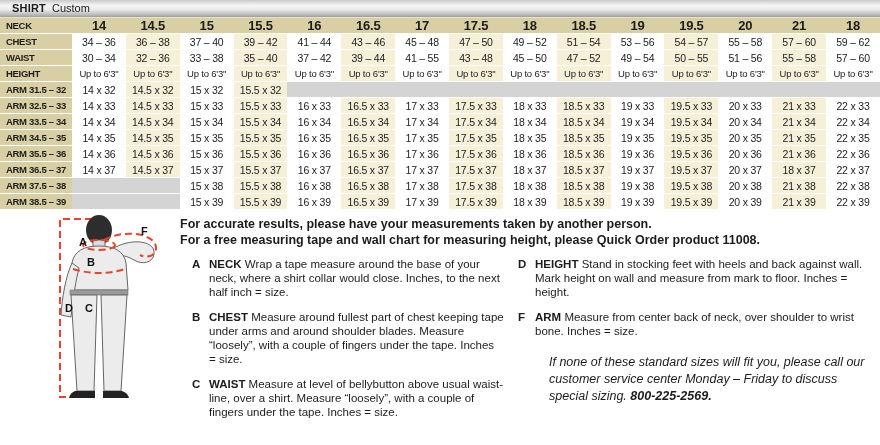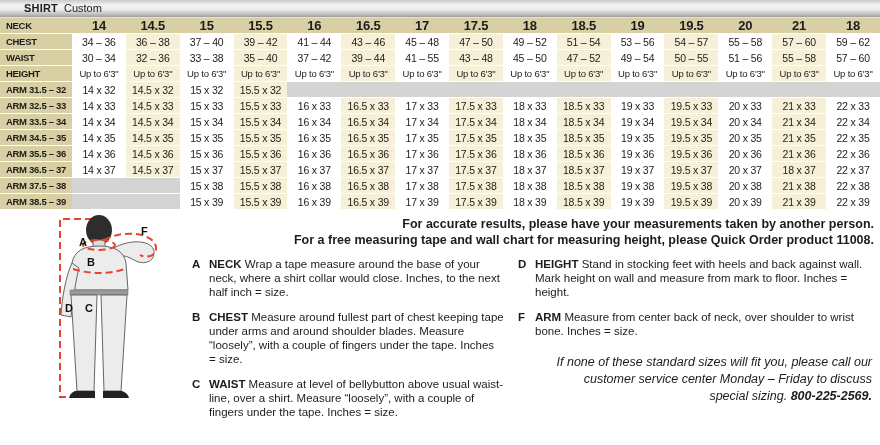--- a/index.html
+++ b/index.html
@@ -2,21 +2,21 @@
 <html style="--tan: #d8cfa4; --cream: #f6f0d8; --empty_gray: #d4d4d4; --dash_red: #e8432e; --text: #1c1c1c;"><head>
 <meta charset="utf-8">
 <style>
   html,body{margin:0;padding:0;background:#fff;}
   .sheet{
     width:880px;height:445px;position:relative;overflow:hidden;
     font-family:"Liberation Sans",sans-serif;color:#1c1c1c;background:#fff;
   }
   
   .title-bar{
-    height:17px;line-height:17px;padding-left:24px;font-size:11px;
+    height:17px;line-height:17px;padding-left:12px;font-size:11px;
     background:linear-gradient(to bottom,#c9c9c9 0%,#f4f4f4 30%,#ececec 55%,#bdbdbd 85%,#9d9d9d 100%);
     border-bottom:1px solid #e9e2c8;
   }
   .title-bar .t-bold{font-weight:bold;letter-spacing:.2px;}
   .title-bar .t-reg{margin-left:6px;}
   
   table.size{border-collapse:collapse;table-layout:fixed;width:880px;}
   table.size th,table.size td{
     height:15px;padding:0;text-align:center;vertical-align:middle;
     border-bottom:1px solid #fff;font-size:10.5px;white-space:nowrap;overflow:hidden;
@@ -28,28 +28,28 @@
     font-size:9.5px;letter-spacing:-0.3px;
   }
   td.c0{background:#ffffff;}
   td.c1{background:var(--cream);}
   td.c-empty{background:var(--empty_gray);border-bottom:1px solid #e6e6e6;}
   tr.hrow td{font-size:9.5px;}
   
   .bottom{display:flex;padding-top:3px;}
   .figure-wrap{width:180px;flex:0 0 180px;}
   .content{flex:1;padding-right:6px;}
-  .intro{text-align:right;font-weight:bold;font-size:12.5px;line-height:16px;margin:3px 0 9px 0;}
+  .intro{text-align:left;font-weight:bold;font-size:12.5px;line-height:16px;margin:3px 0 9px 0;}
   .cols{display:flex;}
   .colL{width:312px;margin-left:12px;}
   .colR{flex:1;margin-left:14px;}
   .item{display:flex;margin-bottom:11px;font-size:11.5px;line-height:14px;}
   .item .letter{font-weight:bold;width:17px;flex:0 0 17px;}
   .item .itext b{font-weight:bold;}
-  .note{font-style:italic;font-size:12.5px;line-height:17px;margin:16px 0 0 24px;width:330px;text-align:right;}
+  .note{font-style:italic;font-size:12.5px;line-height:17px;margin:16px 0 0 31px;width:330px;}
   .note b{font-weight:bold;}
   
   .dash{stroke:var(--dash_red);stroke-width:2;fill:none;stroke-dasharray:7 4;}
   .fig-label{font-family:"Liberation Sans",sans-serif;font-size:11px;font-weight:bold;fill:#111;}
 </style>
 </head>
 <body>
 
 <div class="sheet">
 

